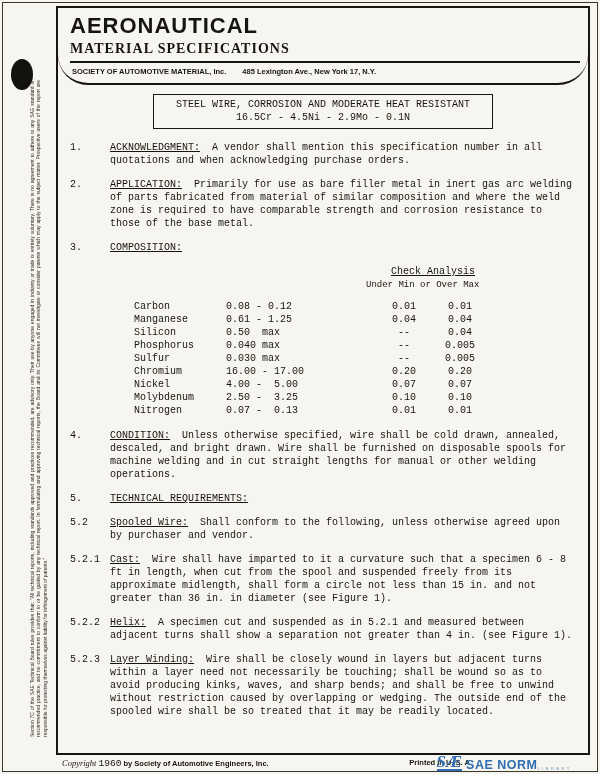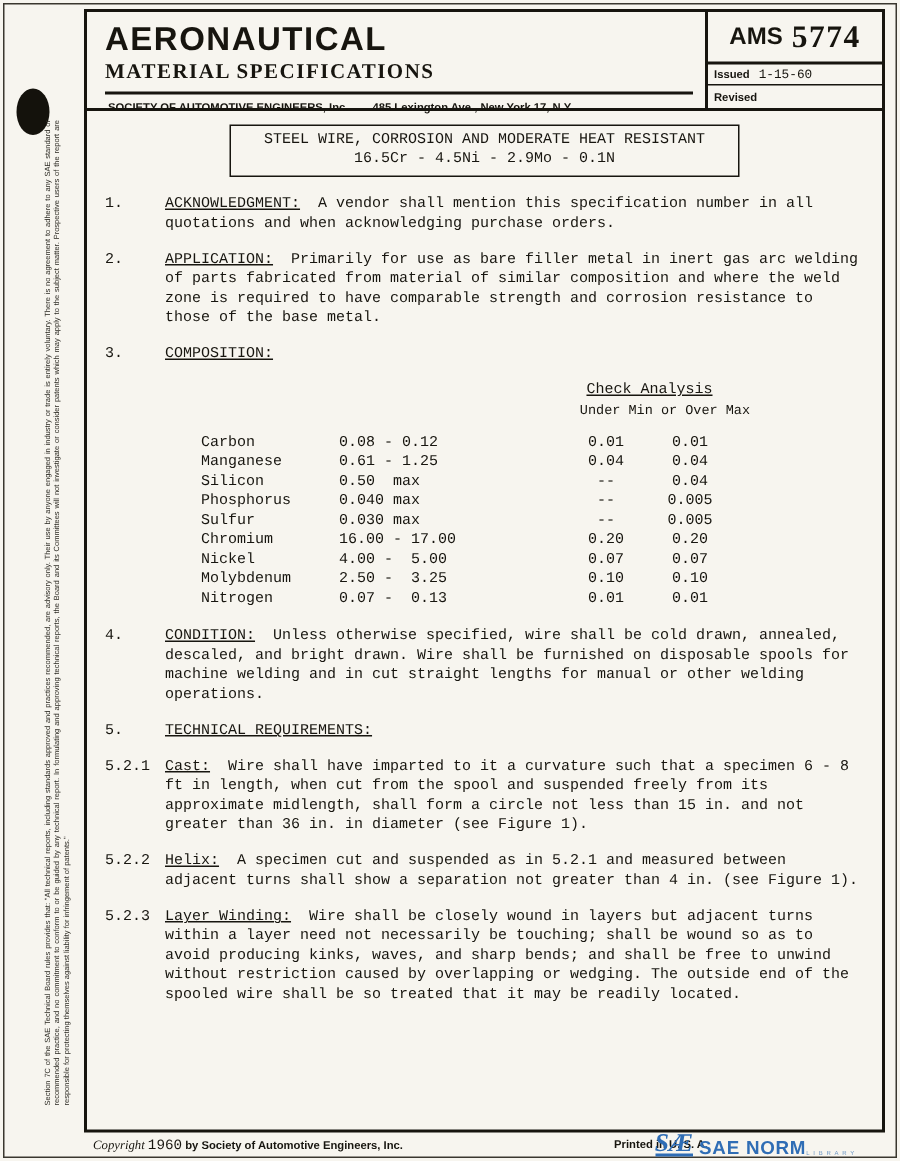--- a/index.html
+++ b/index.html
@@ -22,21 +22,21 @@
     color:#2c2a23; text-align:justify;
   }
 
   
   .doc-frame {
     position:absolute; left:56px; top:6px; width:534px; height:749px;
     border:2px solid #17150f;
   }
 
   
-  .doc-header { display:flex; border-bottom:2px solid #17150f; height:66px; }
+  .doc-header { display:flex; border-bottom:2px solid #17150f; height:77px;border-radius:30px; }
   .header-left { flex:1; padding:5px 8px 0 12px; display:flex; flex-direction:column; }
   .brand-1 { font-family:"Liberation Sans", sans-serif; font-weight:bold; font-size:22px; letter-spacing:1px; }
   .brand-2 { font-family:Liberation Serif, serif; font-weight:bold; font-size:14px; letter-spacing:1px; margin-top:2px; }
   .header-rule { border-top:2px solid #17150f; margin-top:4px; }
   .society-row { display:flex; gap:16px; align-items:baseline; padding:4px 0 0 2px;
     font-family:"Liberation Sans", sans-serif; font-size:7.5px; font-weight:bold; }
   .header-right { width:118px; border-left:2px solid #17150f; display:flex; flex-direction:column; }
   .ams-box { height:45px; display:flex; align-items:center; justify-content:center; gap:6px; border-bottom:2px solid #17150f; }
   .ams-code { font-family:"Liberation Sans", sans-serif; font-weight:bold; font-size:16px; }
   .ams-number { font-family:"Liberation Serif", serif; font-weight:bold; font-size:21px; letter-spacing:1px; }
@@ -54,21 +54,21 @@
   .section { display:flex; margin-bottom:11px; }
   .sec-num { width:40px; flex:none; }
   .sec-body { flex:1; }
   .sec-head { text-decoration:underline; }
   .gap { display:inline-block; width:12px; }
 
   
   .comp-table { margin:2px 0 12px 64px; width:356px; font-size:10px; line-height:13px; }
   .check-head { margin-left:242px; width:114px; text-align:center; }
   .check-title { text-decoration:underline; white-space:nowrap; }
-  .check-sub { display:block; font-size:9px; white-space:nowrap; margin:1px 0 0 -10px; width:134px; text-align:right; }
+  .check-sub { display:block; font-size:9px; white-space:nowrap; margin:1px 0 0 -10px; width:134px; text-align:left; }
   .comp-rows { margin-top:8px; }
   .comp-row { display:flex; }
   .cell-el { width:92px; }
   .cell-range { width:150px; white-space:pre; }
   .cell-min, .cell-max { width:56px; text-align:center; }
 
   
   .footer-strip { position:absolute; left:56px; top:758px; width:534px;
     display:flex; justify-content:space-between; align-items:flex-start; }
   .copyright { font-family:"Liberation Sans", sans-serif; font-size:7.5px; font-weight:bold; padding-left:6px; }
@@ -92,34 +92,23 @@
   <div class="side-note">Section 7C of the SAE Technical Board rules provides that: "All technical reports, including standards approved and practices recommended, are advisory only. Their use by anyone engaged in industry or trade is entirely voluntary. There is no agreement to adhere to any SAE standard or recommended practice, and no commitment to conform to or be guided by any technical report. In formulating and approving technical reports, the Board and its Committees will not investigate or consider patents which may apply to the subject matter. Prospective users of the report are responsible for protecting themselves against liability for infringement of patents."</div>
 
   <div class="doc-frame">
 
     <div class="doc-header">
       <div class="header-left">
         <div class="brand-1">AERONAUTICAL</div>
         <div class="brand-2">MATERIAL SPECIFICATIONS</div>
         <div class="header-rule"></div>
         <div class="society-row">
-          <span>SOCIETY OF AUTOMOTIVE ENGINEERS, Inc.</span>
+          <span>SOCIETY OF AUTOMOTIVE MATERIAL, Inc.</span>
           <span>485 Lexington Ave.,   New York 17, N.Y.</span>
         </div>
-      </div>
-      <div class="header-right">
-        <div class="ams-box">
-          <span class="ams-code">AMS</span>
-          <span class="ams-number">5774</span>
-        </div>
-        <div class="issued-row">
-          <span>Issued</span>
-          <span class="issued-date">1-15-60</span>
-        </div>
-        <div class="revised-row">Revised</div>
       </div>
     </div>
 
     <div class="title-box">
       <div>STEEL WIRE, CORROSION AND MODERATE HEAT RESISTANT</div>
       <div>16.5Cr - 4.5Ni - 2.9Mo - 0.1N</div>
     </div>
 
     <div class="body">
 
@@ -205,20 +194,24 @@
         <span class="sec-num">4.</span>
         <div class="sec-body"><span class="sec-head">CONDITION:</span><span class="gap"></span><span>Unless otherwise specified, wire shall be cold drawn, annealed, descaled, and bright drawn.  Wire shall be furnished on disposable spools for machine welding and in cut straight lengths for manual or other welding operations.</span></div>
       </div>
 
       <div class="section">
         <span class="sec-num">5.</span>
         <div class="sec-body"><span class="sec-head">TECHNICAL REQUIREMENTS:</span></div>
       </div>
 
 
+      <div class="section">
+        <span class="sec-num">5.2</span>
+        <div class="sec-body"><span class="sec-head">Spooled Wire:</span><span class="gap"></span><span>Shall conform to the following, unless otherwise agreed upon by purchaser and vendor.</span></div>
+      </div>
 
       <div class="section">
         <span class="sec-num">5.2.1</span>
         <div class="sec-body"><span class="sec-head">Cast:</span><span class="gap"></span><span>Wire shall have imparted to it a curvature such that a specimen 6 - 8 ft in length, when cut from the spool and suspended freely from its approximate midlength, shall form a circle not less than 15 in. and not greater than 36 in. in diameter (see Figure 1).</span></div>
       </div>
 
       <div class="section">
         <span class="sec-num">5.2.2</span>
         <div class="sec-body"><span class="sec-head">Helix:</span><span class="gap"></span><span>A specimen cut and suspended as in 5.2.1 and measured between adjacent turns shall show a separation not greater than 4 in. (see Figure 1).</span></div>
       </div>

